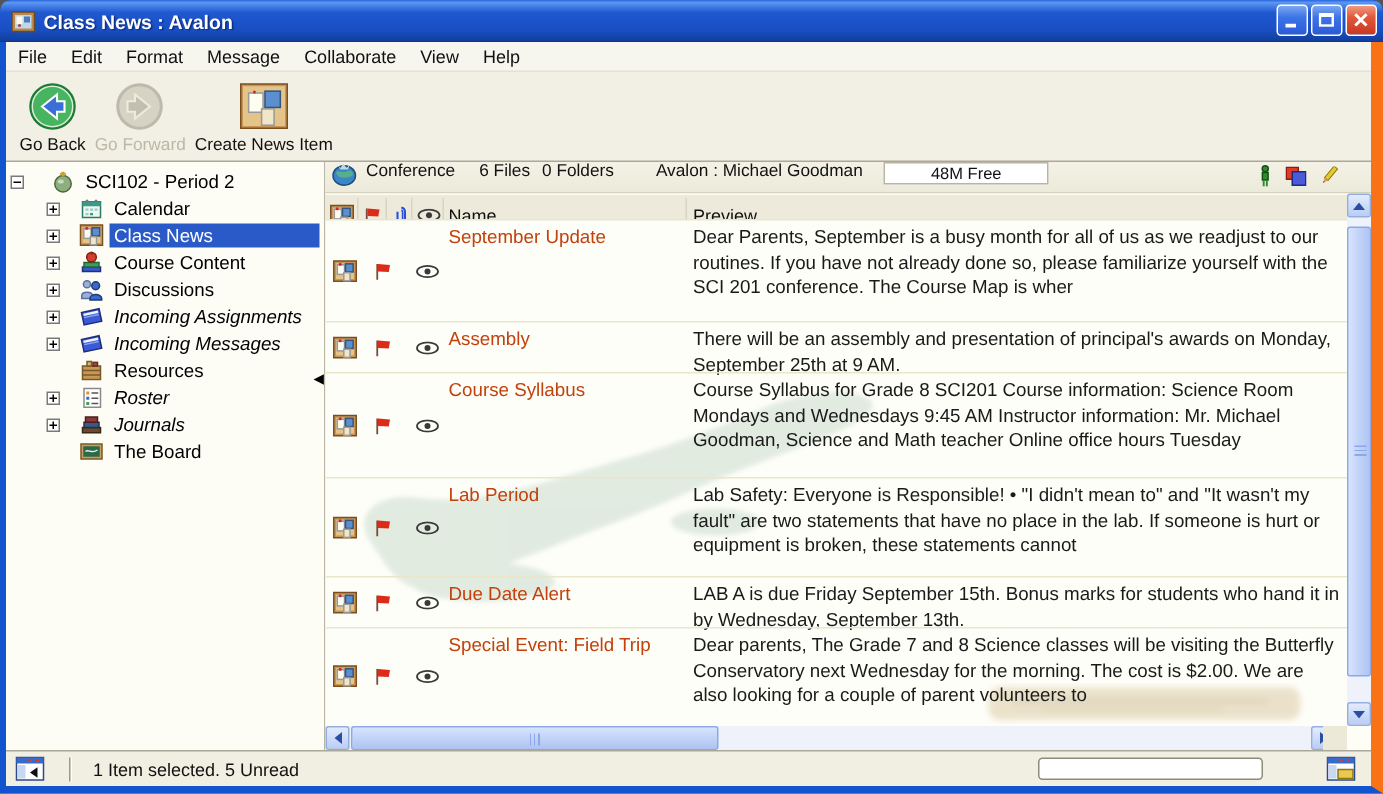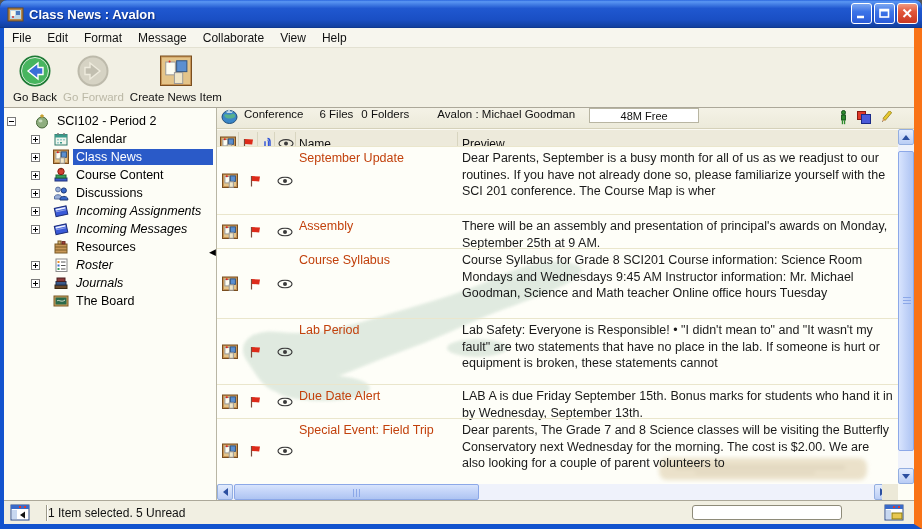--- a/index.html
+++ b/index.html
@@ -93,21 +93,21 @@
   .vscroll .sb-thumb{left:0;width:16px;top:22px;height:300px;}
   .hscroll .sb-thumb{top:0;height:16px;left:17px;width:245px;background:linear-gradient(180deg,#D8E4FD,#C2D3F8 50%,#AEC4F2);}
   .grip-v{position:absolute;left:4px;top:50%;width:8px;height:8px;transform:translateY(-50%);
     background:repeating-linear-gradient(180deg,#8CA8E8 0 1px,transparent 1px 3px);}
   .grip-h{position:absolute;top:4px;left:50%;width:8px;height:8px;transform:translateX(-50%);
     background:repeating-linear-gradient(90deg,#8CA8E8 0 1px,transparent 1px 3px);}
   
   .statusbar{height:24px;background:#F1EFE2;border-top:1px solid #ACA899;display:flex;align-items:center;flex:0 0 auto;}
   .statusbar .s-icon{margin-left:6px;display:inline-flex;}
   .s-div{width:2px;height:16px;border-left:1px solid #9D9A88;border-right:1px solid #FFF;margin-left:14px;}
-  .s-text{font-size:12px;color:#111;}
+  .s-text{font-size:12px;color:#111;margin-left:14px;}
   .s-spacer{flex:1;}
   .s-box{width:150px;height:15px;background:#fff;border:1px solid #8E8B79;border-radius:3px;margin-right:42px;}
   .s-icon-right{margin-right:8px;display:inline-flex;}
 </style>
 </head>
 <body>
 
 <div class="window">
 
   <div class="titlebar">

